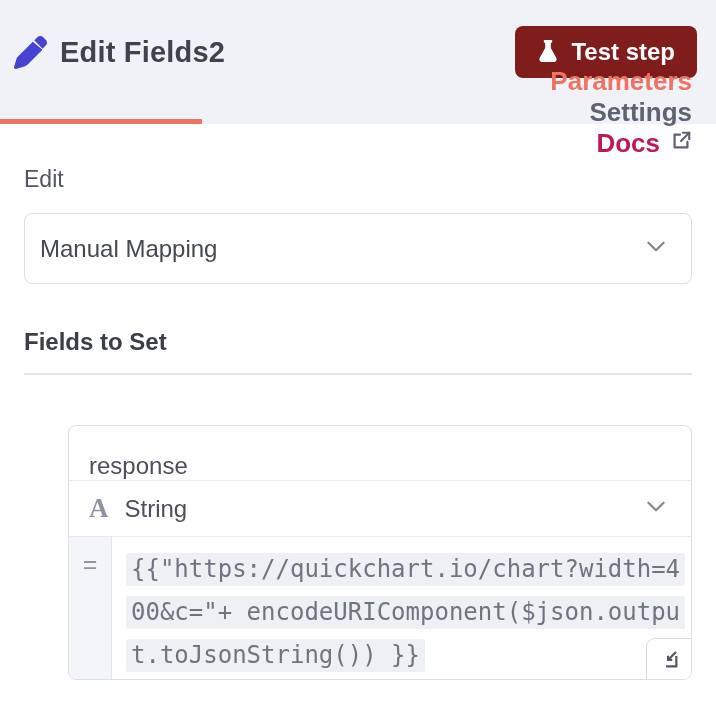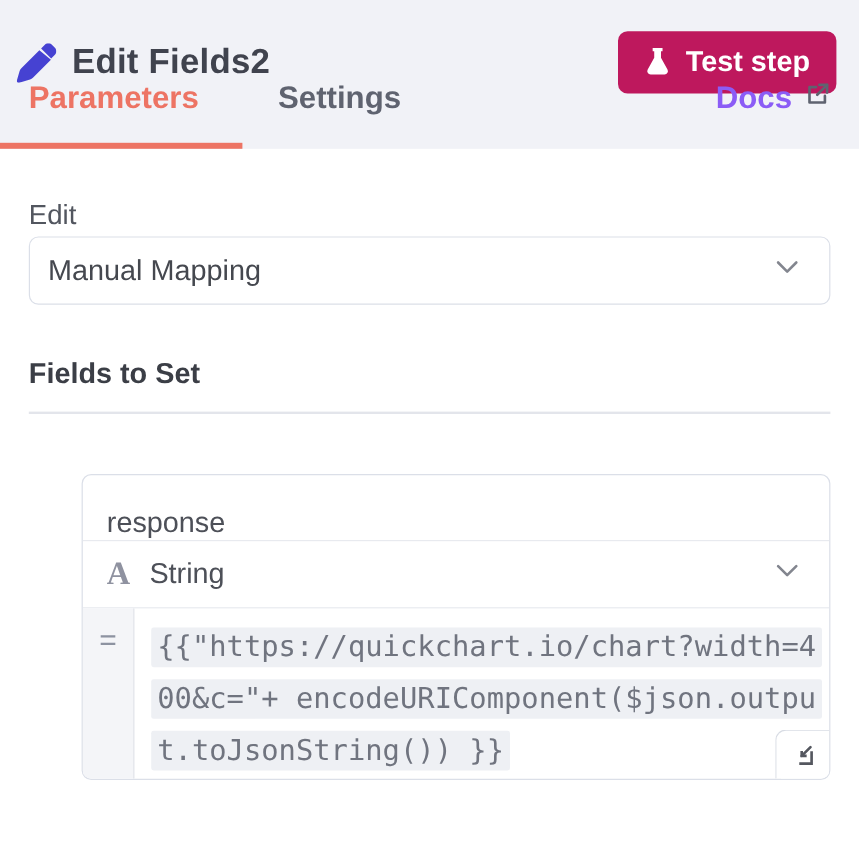--- a/index.html
+++ b/index.html
@@ -10,43 +10,43 @@
     overflow:hidden; position:relative;
   }
 
   
   .header { background:#f1f2f7; height:124px; position:relative; }
   .header-top { display:flex; align-items:center; padding:26px 19px 0 14px; }
   .pencil-icon { width:33px; height:33px; flex:0 0 auto; }
   .pencil-icon svg { width:100%; height:100%; fill:#4642d2; }
   .node-title { font-size:29px; font-weight:700; color:#40434e; margin-left:13px; letter-spacing:.2px; }
   .test-btn {
-    margin-left:auto; background:#be185d; color:#ffffff; border:none; cursor:pointer;
+    margin-left:auto; background:#7f1d1d; color:#ffffff; border:none; cursor:pointer;
     border-radius:8px; height:52px; padding:0 22px; font-size:24px; font-weight:600;
     font-family:inherit; display:flex; align-items:center; gap:12px;
   }
   .flask-icon { width:22px; height:26px; }
   .flask-icon svg { width:100%; height:100%; fill:#ffffff; }
 
   
   .tabs { position:absolute; left:0; right:0; bottom:0; height:58px;
-          display:flex; align-items:flex-start; padding:0 24px 12px 24px; }
+          display:flex; align-items:flex-end; padding:0 24px 12px 24px;flex-direction:column; }
   .tab { font-size:26px; cursor:pointer; }
   .tab-active { color:#ed7464; font-weight:700; }
   .tab-inactive { color:#5f6370; font-weight:600; margin-left:66px; }
   .tab-underline { position:absolute; left:0; bottom:0; width:202px; height:5px; background:#ed7464; }
-  .docs-link { margin-left:auto; color:#8b5cf6; font-size:26px; font-weight:600;
+  .docs-link { margin-left:auto; color:#be185d; font-size:26px; font-weight:600;
                display:flex; align-items:center; gap:10px; cursor:pointer; }
   .ext-icon svg { width:22px; height:22px; stroke:#5f6370; fill:none; stroke-width:2.4; }
 
   
   .content { padding:0 24px; }
   .mode-label { margin-top:42px; font-size:23px; color:#52565f; }
   .select-box {
-    margin-top:4px; height:57px; border:1.5px solid #dbdfe8; border-radius:8px;
+    margin-top:20px; height:71px; border:1.5px solid #dbdfe8; border-radius:8px;
     background:#fff; display:flex; align-items:center; justify-content:space-between;
     padding:0 22px 0 15px; font-size:24px; color:#45484f; cursor:pointer;gap:42px;
   }
   .chevron svg { width:26px; height:26px; stroke:#83868f; fill:none; stroke-width:2; }
 
   .fields-heading { margin-top:44px; font-size:24px; font-weight:700; color:#3b3e46; }
   .section-divider { margin-top:17px; border:none; border-top:2px solid #e3e5eb; }
 
   
   .field-card {

